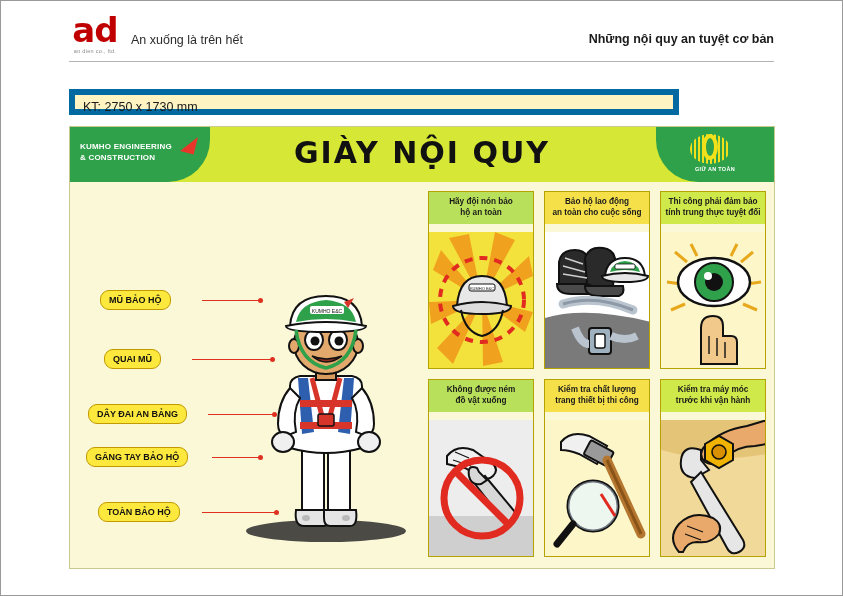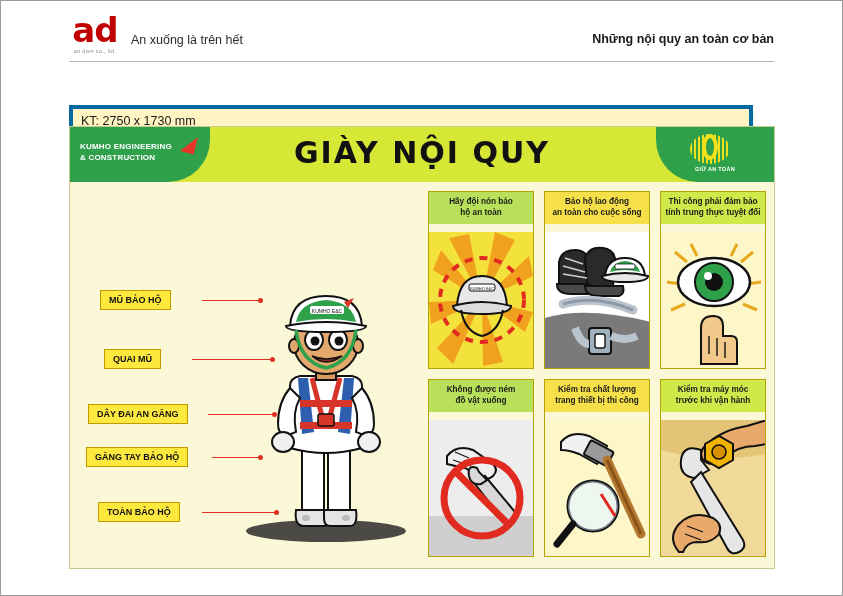--- a/index.html
+++ b/index.html
@@ -72,26 +72,25 @@
     top: 60px;
     height: 1px;
     background: #b4b4b4;
   }
 
   
   .size-bar {
     position: absolute;
     left: 68px;
     top: 88px;
-    width: 684px;
+    width: 610px;
     height: 26px;
     background: #fff4c2;
-    border: 4px solid #0369a1;
+    border: 6px solid #0369a1;
     box-sizing: border-box;
-    margin-top: 16px;
   }
   .size-bar span {
     position: absolute;
     left: 8px;
     top: 5px;
     font-size: 12.5px;
     color: #1a1a1a;
   }
 
   
@@ -195,21 +194,21 @@
     position: absolute;
     left: 0;
     top: 55px;
     width: 352px;
     height: 388px;
   }
   .callout {
     position: absolute;
     background: #fde93e;
     border: 1px solid #c29a00;
-    border-radius: 0;
+    border-radius: 9px;
     font-size: 9px;
     font-weight: bold;
     color: #111111;
     padding: 4px 8px;
     white-space: nowrap;
   }
   .leader {
     position: absolute;
     height: 1px;
     background: #e03020;
@@ -291,21 +290,21 @@
 <body>
 
 <div class="page">
 
   <div class="header">
     <div class="logo-wrap">
       <div class="logo-mark">ad</div>
       <div class="logo-sub">an dien co., ltd.</div>
     </div>
     <div class="slogan">An xuống là trên hết</div>
-    <div class="header-right">Những nội quy an toàn cơ bản</div>
+    <div class="header-right">Những nội quy an tuyệt cơ bản</div>
     <div class="header-rule"></div>
   </div>
 
   <div class="size-bar">
     <span>KT:  2750 x 1730 mm</span>
   </div>
 
   <div class="poster">
 
     <div class="poster-band">
@@ -332,21 +331,21 @@
       <div class="leader" style="left:132px; top:118px; width:58px;"></div>
       <div class="leader-dot" style="left:188px; top:116px;"></div>
 
       <div class="callout" style="left:34px; top:167px;">
         <span>QUAI  MŨ</span>
       </div>
       <div class="leader" style="left:122px; top:177px; width:80px;"></div>
       <div class="leader-dot" style="left:200px; top:175px;"></div>
 
       <div class="callout" style="left:18px; top:222px;">
-        <span>DÂY ĐAI AN GĂNG</span>
+        <span>DÂY ĐAI AN BẢNG</span>
       </div>
       <div class="leader" style="left:138px; top:232px; width:66px;"></div>
       <div class="leader-dot" style="left:202px; top:230px;"></div>
 
       <div class="callout" style="left:16px; top:265px;">
         <span>GĂNG TAY BẢO HỘ</span>
       </div>
       <div class="leader" style="left:142px; top:275px; width:48px;"></div>
       <div class="leader-dot" style="left:188px; top:273px;"></div>
 

